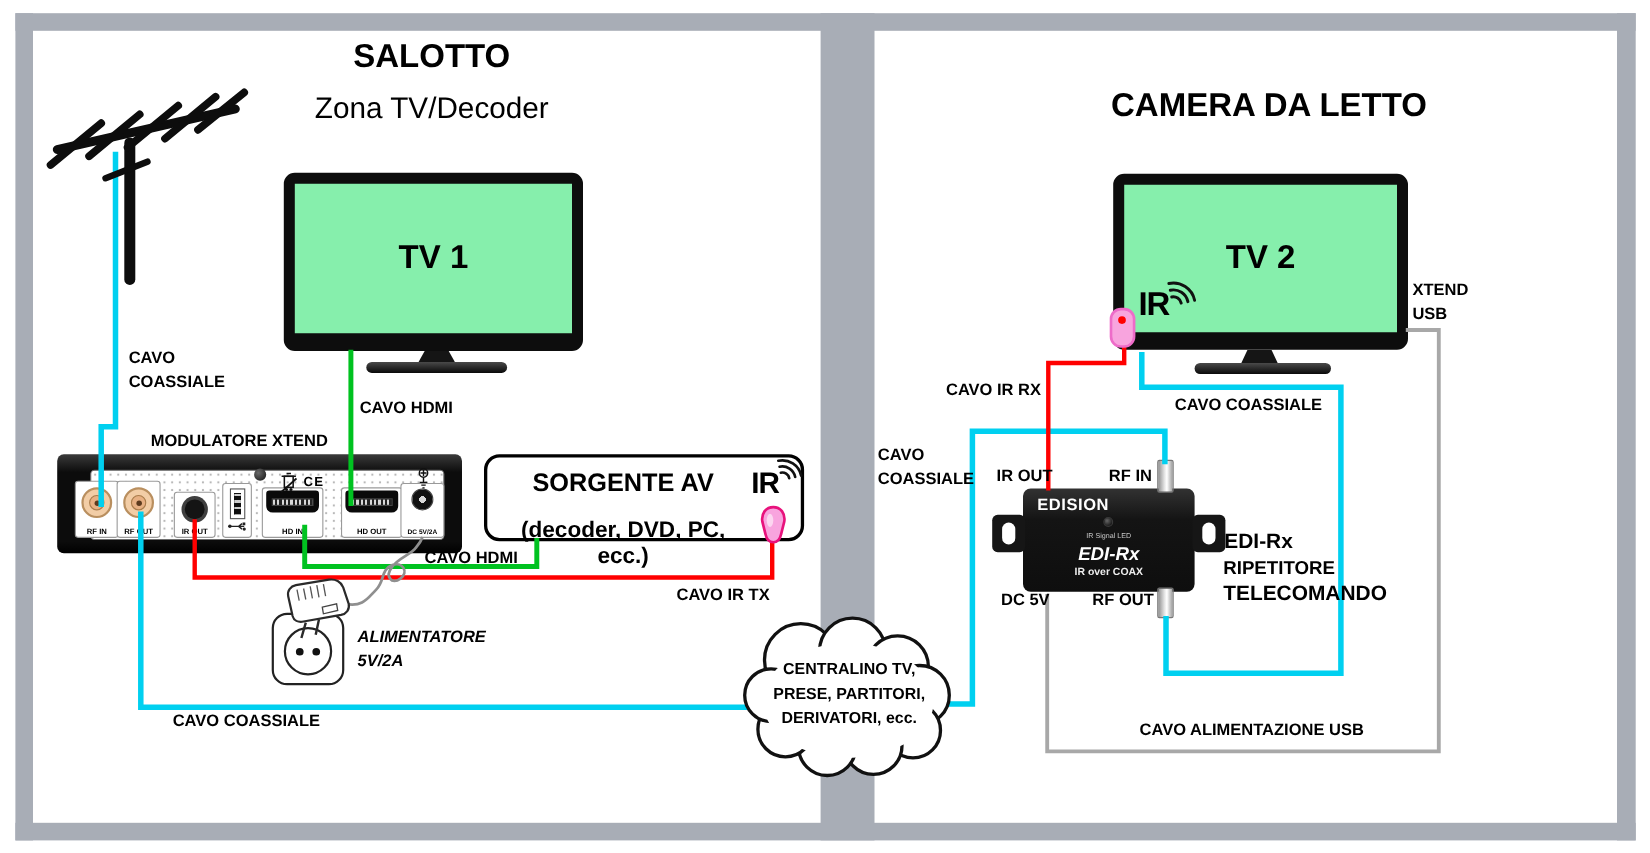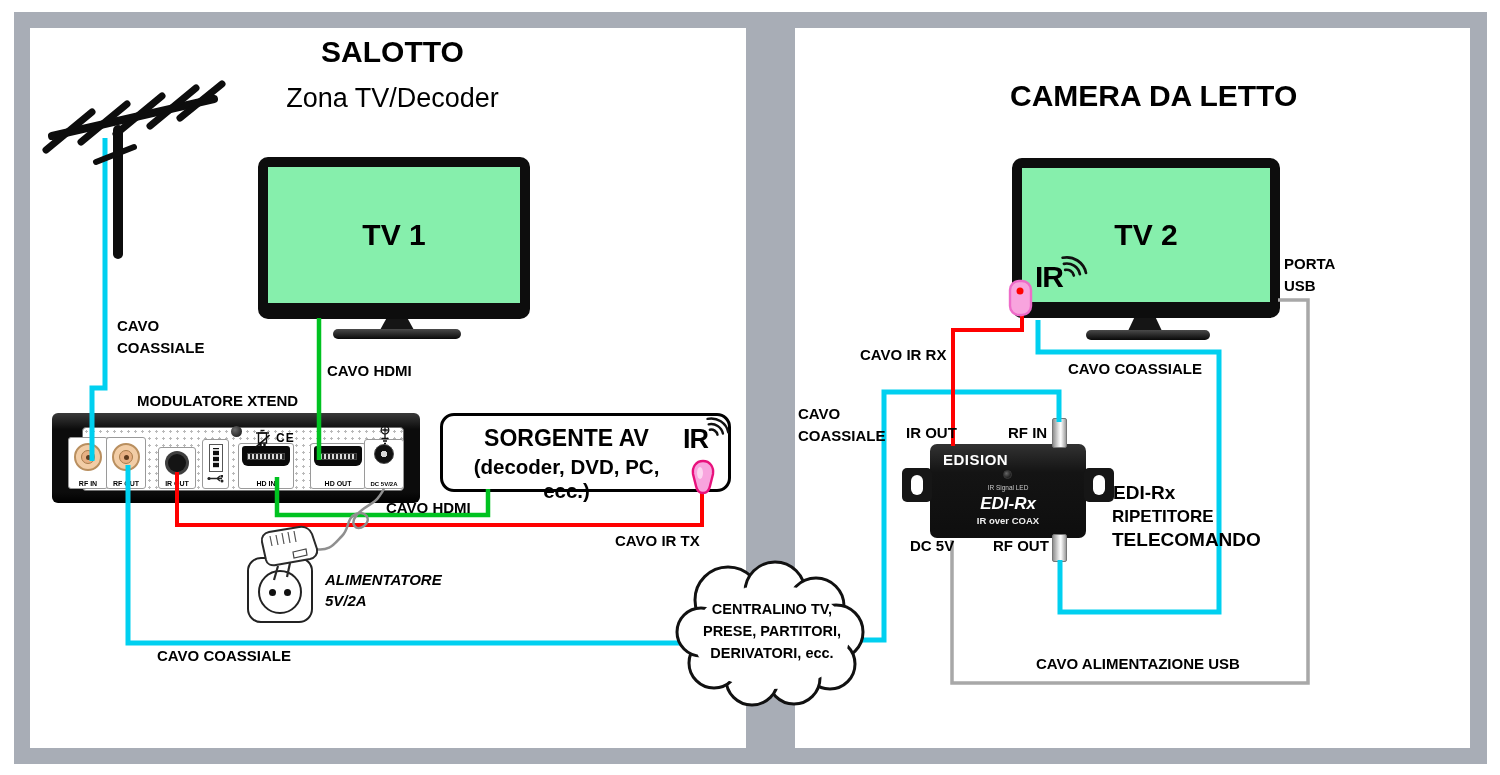--- a/index.html
+++ b/index.html
@@ -59,21 +59,21 @@
   .hdmi-pins { width:38px; height:7px; background:repeating-linear-gradient(90deg,#d8d8d8 0 2px,#222 2px 4px); border:1px solid #444; }
   .dc-hole { width:20px; height:20px; border-radius:50%; background:radial-gradient(circle,#d9d9d9 0 3px,#111 3px); margin:4px auto 0; border:1px solid #444; }
   .mod-icon { position:absolute; z-index:3; }
   .screw { width:11px; height:11px; border-radius:50%; background:radial-gradient(circle at 35% 35%,#6a6a6a,#101010); }
   .ce-mark { font-size:12px; font-weight:600; letter-spacing:1px; }
 
   
   .source-box { left:440px; top:413px; width:291px; height:79px; background:#fff; border:3px solid #000; border-radius:14px;
                 padding:9px 48px 0 10px; text-align:center; }
   .source-line1 { font-size:23px; font-weight:bold; }
-  .source-line2 { font-size:20.5px; font-weight:bold; margin-top:3px; }
+  .source-line2 { font-size:20.5px; font-weight:bold; margin-top:18px; }
 
   
   .socket { left:247px; top:557px; width:66px; height:66px; border:2.5px solid #222; border-radius:14px; background:#fff; }
   .socket-circle { position:absolute; left:9px; top:11px; width:44px; height:44px; border:2.5px solid #222; border-radius:50%; }
   .socket-dot { position:absolute; top:17px; width:7px; height:7px; border-radius:50%; background:#111; }
 
   
   .edirx { left:930px; top:444px; width:156px; height:94px; background:linear-gradient(#323232,#141414 30%,#0e0e0e); border-radius:7px; color:#fff; }
   .ear { position:absolute; width:30px; height:34px; background:#161616; border-radius:5px; top:24px; }
   .ear-hole { position:absolute; left:9px; top:7px; width:12px; height:20px; background:#fff; border-radius:6px; }
@@ -242,21 +242,21 @@
     <div class="model-sub">IR over COAX</div>
   </div>
 
   <div class="lbl" style="left:860px;top:345px;">CAVO IR RX</div>
   <div class="lbl" style="left:1068px;top:359px;">CAVO COASSIALE</div>
   <div class="lbl two" style="left:798px;top:403px;">
     <div>CAVO</div>
     <div>COASSIALE</div>
   </div>
   <div class="lbl two" style="left:1284px;top:253px;">
-    <div>PORTA</div>
+    <div>XTEND</div>
     <div>USB</div>
   </div>
   <div class="lbl" style="left:906px;top:423px;">IR OUT</div>
   <div class="lbl" style="left:1008px;top:423px;">RF IN</div>
   <div class="lbl" style="left:910px;top:536px;">DC 5V</div>
   <div class="lbl" style="left:993px;top:536px;">RF OUT</div>
   <div class="lbl rep-desc0">EDI-Rx</div>
   <div class="lbl rep-desc1">RIPETITORE</div>
   <div class="lbl rep-desc2">TELECOMANDO</div>
   <div class="lbl" style="left:1036px;top:654px;">CAVO ALIMENTAZIONE USB</div>

